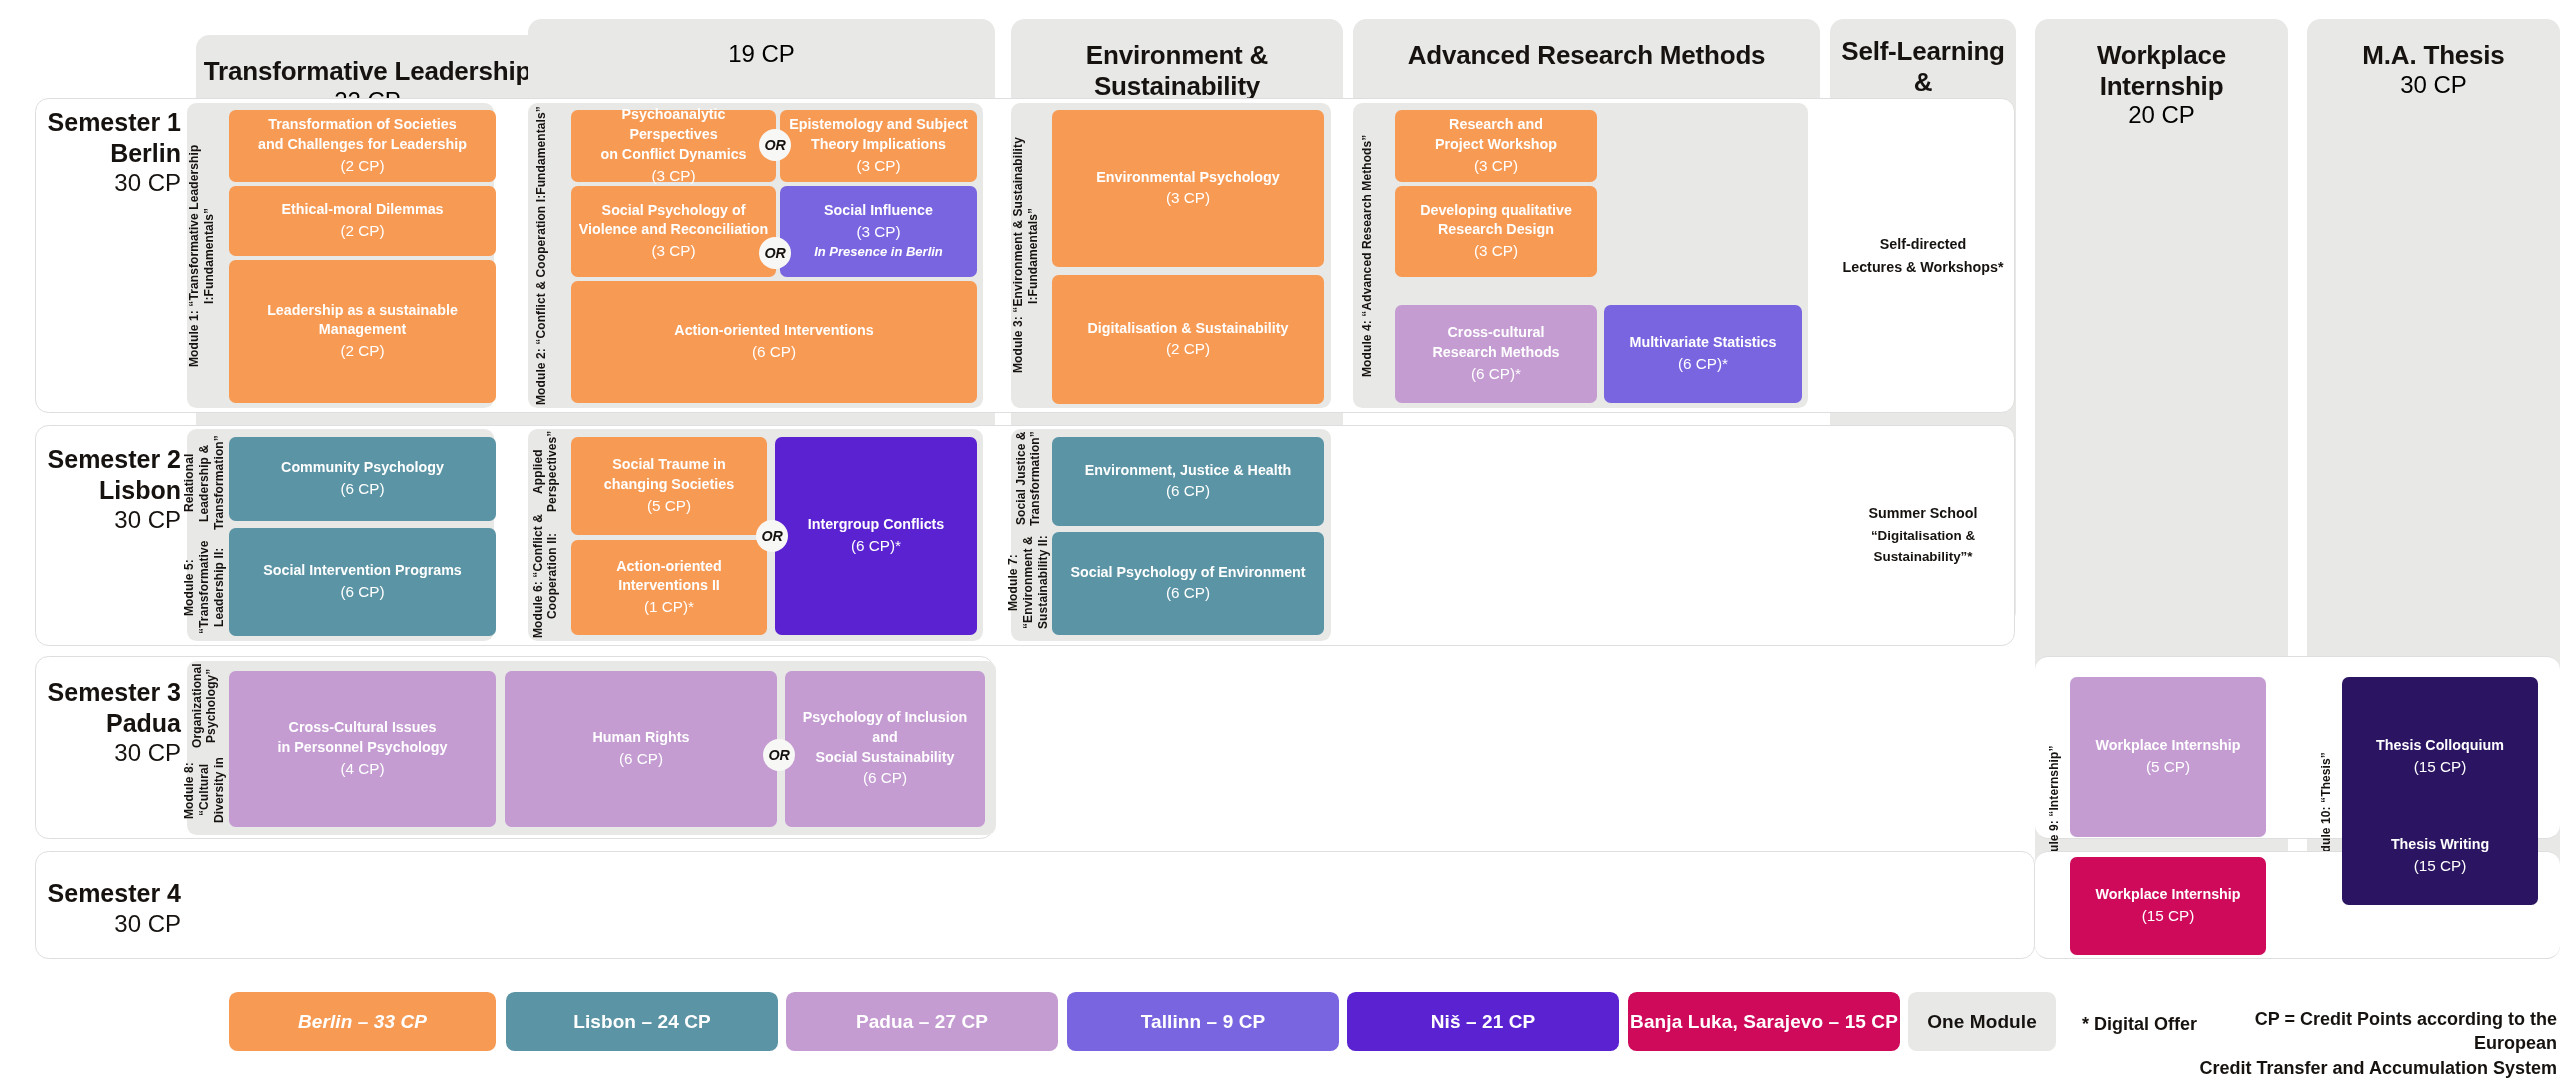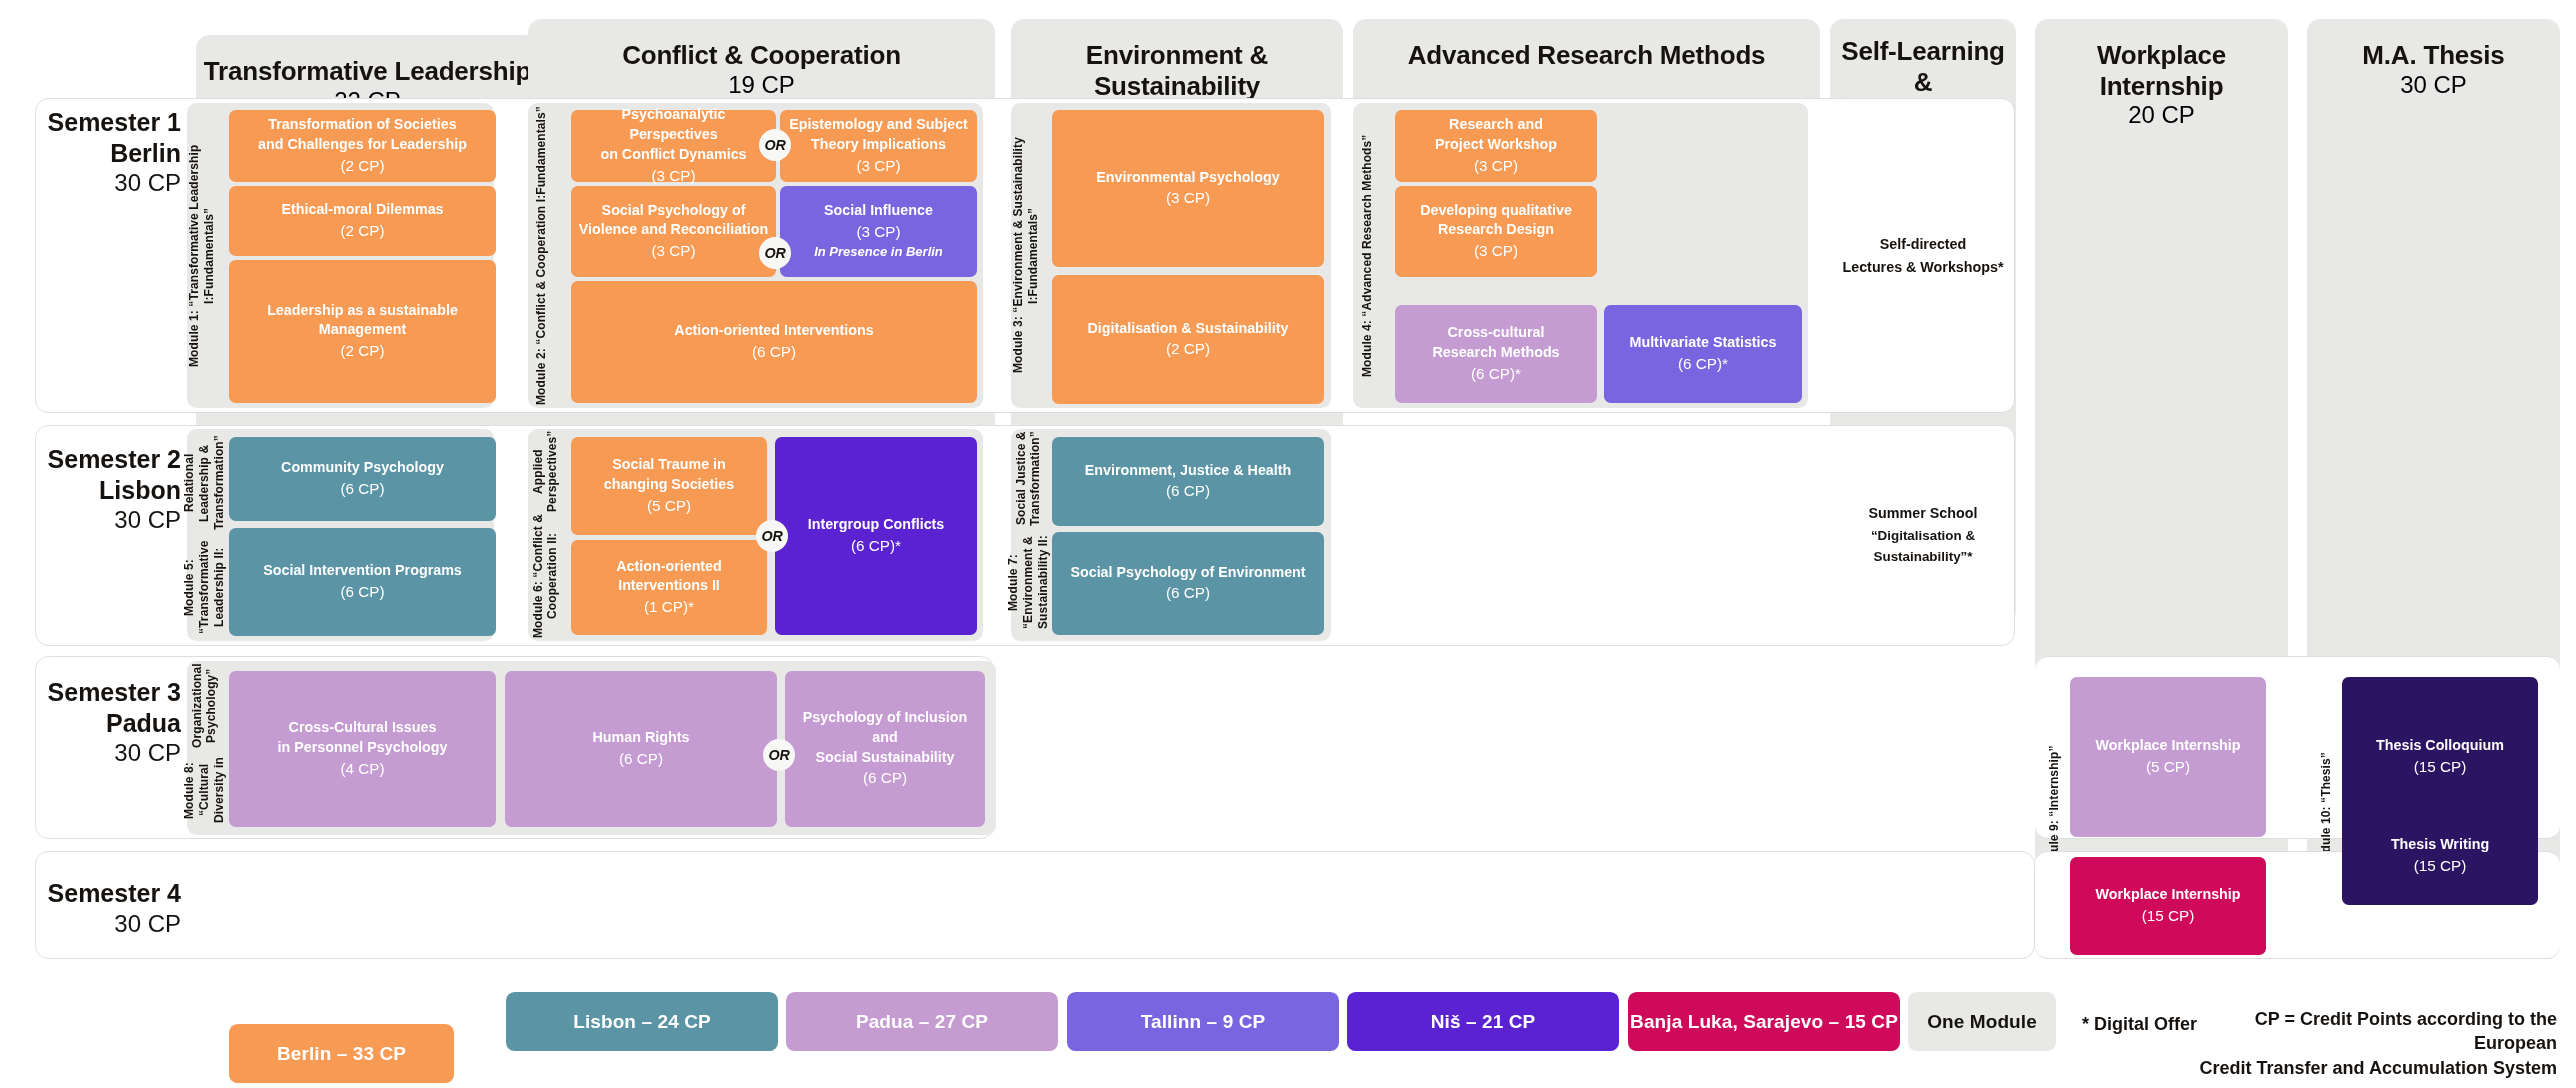--- a/index.html
+++ b/index.html
@@ -145,21 +145,20 @@
 <div class="col-body r-bot" style="left:1830px; top:72px; width:186px; height:553px;"></div>
 <div class="col-body r-bot" style="left:2035px; top:72px; width:253px; height:887px;"></div>
 <div class="col-body r-bot" style="left:2307px; top:72px; width:253px; height:887px;"></div>
 
 <div class="col-head" style="left:196px; top:19px; width:343px; height:78px;margin-top:16px;">
   <div class="ch-title">Transformative Leadership</div>
   <div class="ch-cp">22 CP</div>
 </div>
 
 <div class="col-head" style="left:528px; top:19px; width:467px; height:78px;">
-  <div class="ch-title">Conflict &amp; Cooperation</div>
   <div class="ch-cp">19 CP</div>
 </div>
 
 <div class="col-head" style="left:1011px; top:19px; width:332px; height:78px;">
   <div class="ch-title">Environment &amp; Sustainability</div>
   <div class="ch-cp">17 CP</div>
 </div>
 
 <div class="col-head" style="left:1353px; top:19px; width:467px; height:78px;">
   <div class="ch-title">Advanced Research Methods</div>
@@ -381,21 +380,21 @@
 
 <div class="tile c-banja" style="left:2070px; top:857px; width:196px; height:98px;">
   <div class="t-name">Workplace Internship</div>
   <div class="t-cp">(15 CP)</div>
 </div>
 <div class="tile c-thesis" style="left:2342px; top:807px; width:196px; height:98px;text-align:right;">
   <div class="t-name">Thesis Writing</div>
   <div class="t-cp">(15 CP)</div>
 </div>
 
-<div class="legend-chip c-berlin" style="left:229px;  top:1024px; width:225px; height:59px;">Berlin – 33 CP</div>
+<div class="legend-chip c-berlin" style="left:229px;  top:992px; width:267px; height:59px;font-style:italic;">Berlin – 33 CP</div>
 <div class="legend-chip c-lisbon" style="left:506px;  top:992px; width:272px; height:59px;">Lisbon – 24 CP</div>
 <div class="legend-chip c-padua" style="left:786px;  top:992px; width:272px; height:59px;">Padua – 27 CP</div>
 <div class="legend-chip c-tallinn" style="left:1067px; top:992px; width:272px; height:59px;">Tallinn – 9 CP</div>
 <div class="legend-chip c-nis" style="left:1347px; top:992px; width:272px; height:59px;">Niš – 21 CP</div>
 <div class="legend-chip c-banja" style="left:1628px; top:992px; width:272px; height:59px;">Banja Luka, Sarajevo – 15 CP</div>
 <div class="legend-chip onemod" style="left:1908px; top:992px; width:148px; height:59px;">One Module</div>
 
 <div class="legend-note" style="left:2082px; top:1013px;">*  Digital Offer</div>
 
 <div class="legend-cp" style="left:2185px; top:1007px; width:372px;">

